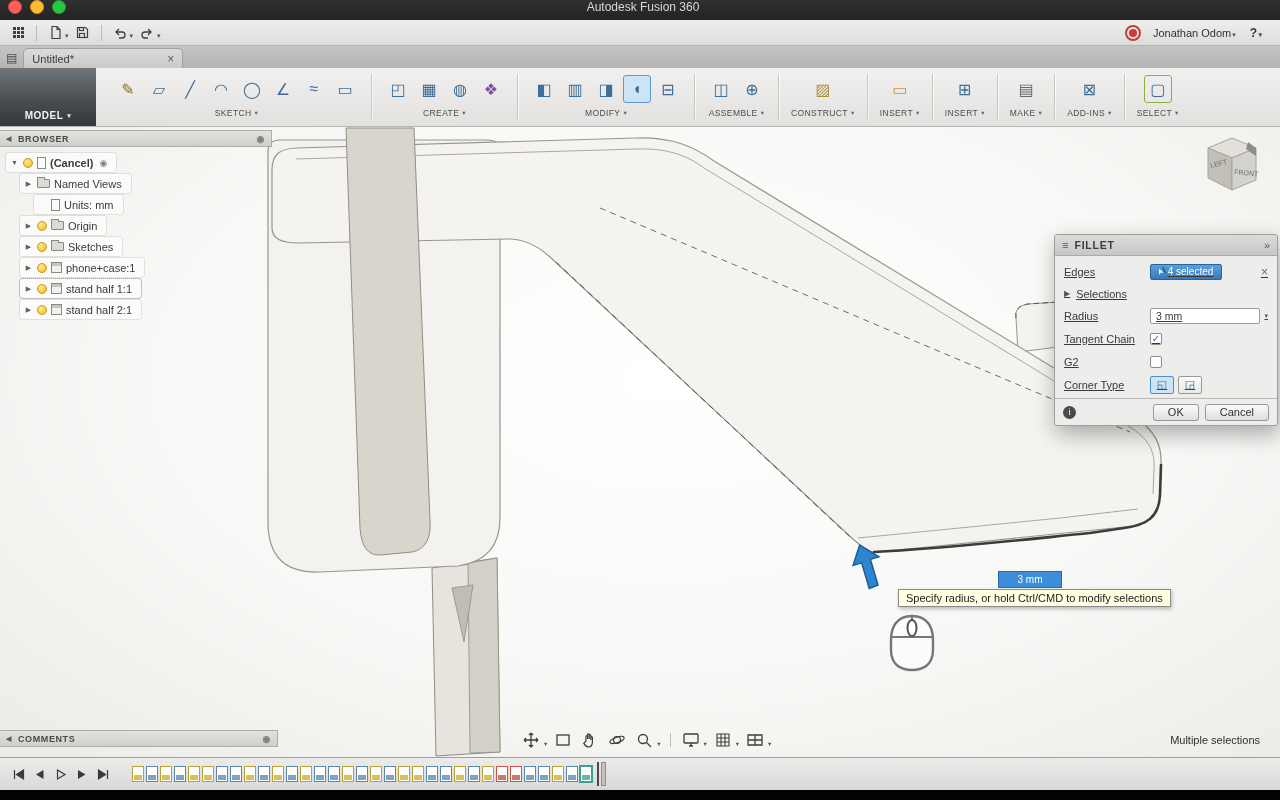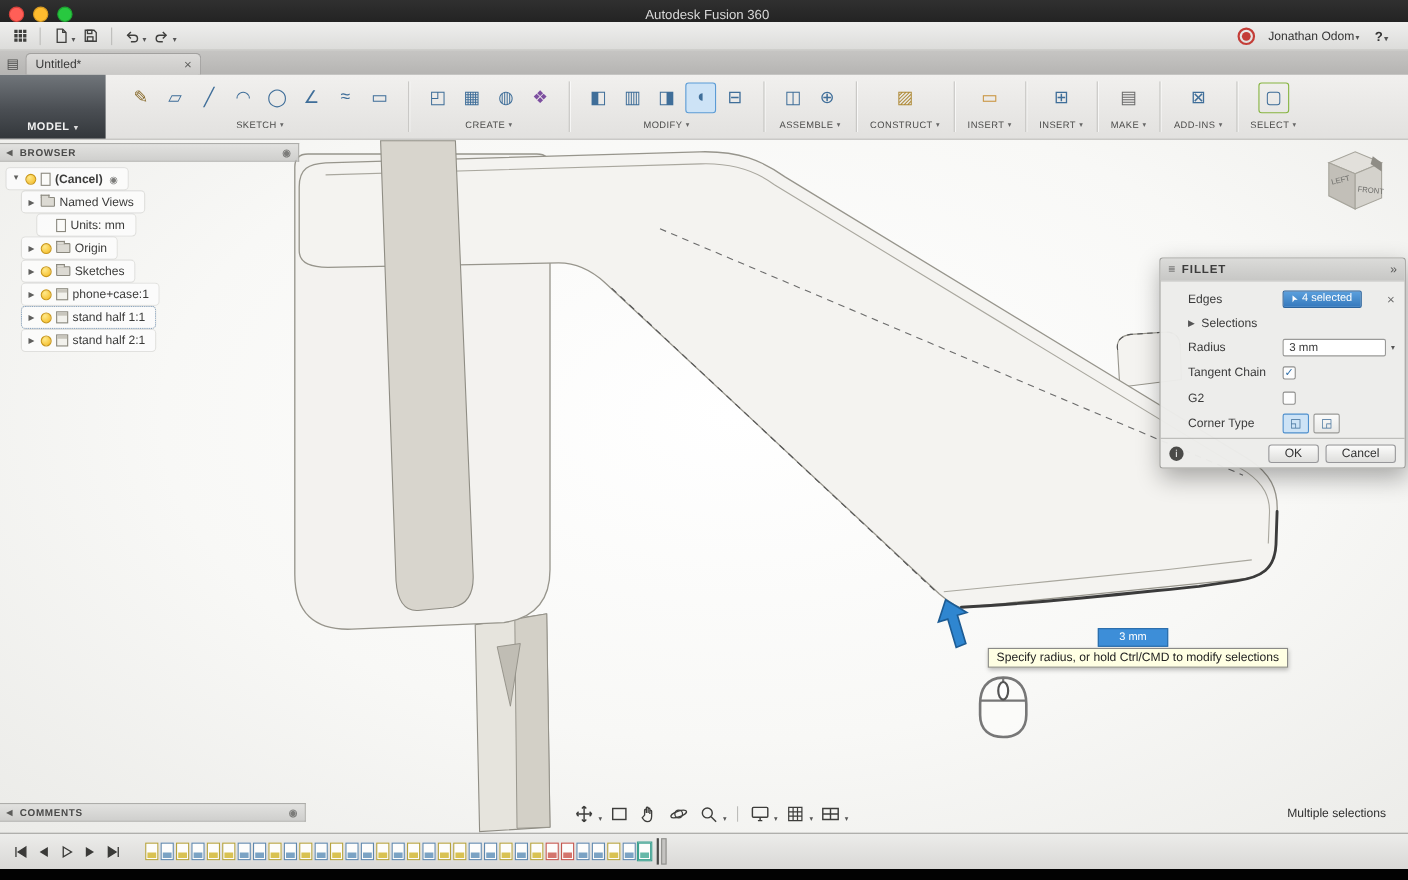--- a/index.html
+++ b/index.html
@@ -1,20 +1,20 @@
 <!DOCTYPE html>
 <html><head>
 <meta charset="utf-8">
 <style>
   html,body{margin:0;padding:0;background:#000;}
   body{font-family:"Liberation Sans", sans-serif; -webkit-font-smoothing:antialiased;}
   #stage{position:relative;width:1280px;height:800px;overflow:hidden;background:#f7f7f5;}
 
   
-  .titlebar{position:absolute;top:0;left:0;width:1280px;height:20px;background:linear-gradient(#303030,#232323);display:flex;align-items:flex-end;z-index:40;}
+  .titlebar{position:absolute;top:0;left:0;width:1280px;height:20px;background:linear-gradient(#303030,#232323);display:flex;align-items:flex-start;z-index:40;}
   .tl{width:12px;height:12px;border-radius:50%;margin-left:8px;flex:none;}
   .tl.red{background:#ff5f57;border:1px solid #d9423c;}
   .tl.yellow{background:#febc2e;border:1px solid #d69a22;}
   .tl.green{background:#28c840;border:1px solid #1da331;}
   .win-title{flex:1;text-align:center;color:#d8d8d8;font-size:12px;margin-right:60px;}
 
   
   .quickbar{position:absolute;top:20px;left:0;width:1280px;height:26px;background:linear-gradient(#efefee,#dcdcda);border-bottom:1px solid #b3b3b0;display:flex;align-items:center;padding-left:6px;box-sizing:border-box;z-index:40;}
   .qicon{width:24px;height:22px;display:flex;align-items:center;justify-content:center;flex:none;}
   .qicon svg{display:block;}
@@ -67,21 +67,21 @@
   .i-comp{width:11px;height:11px;background:#f2f1ec;border:1px solid #8b897f;flex:none;position:relative;box-sizing:border-box;}
   .i-comp::before{content:"";position:absolute;left:0;top:0;right:0;height:3px;background:#c9c6bd;}
   .btarget{font-size:9px;color:#7c7c7a;margin-left:2px;}
 
   
   .dialog{position:absolute;left:1054px;top:234px;width:222px;background:rgba(236,236,234,.97);border:1px solid #9d9d9a;border-radius:3px;box-shadow:2px 8px 22px rgba(0,0,0,.32);z-index:20;font-size:11px;color:#3a3a3a;}
   .dlg-header{height:20px;background:linear-gradient(#dbdbd9,#c7c7c5);border-bottom:1px solid #aaaaa7;border-radius:3px 3px 0 0;display:flex;align-items:center;padding:0 7px;gap:6px;}
   .dlg-menu{font-size:11px;color:#555;}
   .dlg-title{font-size:10.5px;font-weight:bold;letter-spacing:.8px;color:#3c3c3c;}
   .dlg-pin{margin-left:auto;font-size:11px;color:#555;}
-  .dlg-body{padding:4px 0 2px 16px;}
+  .dlg-body{padding:4px 0 2px 0;text-decoration:underline;}
   .drow{display:flex;align-items:center;height:23px;padding:0 9px;}
   .dlabel{width:86px;flex:none;}
   .dctrl{flex:1;display:flex;align-items:center;gap:4px;}
   .badge{display:inline-flex;align-items:center;gap:4px;background:linear-gradient(#5ba0dd,#3579bd);border:1px solid #2b639c;border-radius:2px;color:#fff;font-size:10px;padding:1px 8px 2px 6px;}
   .badge-arrow{display:inline-block;font-size:8px;transform:rotate(-115deg);}
   .dclose{margin-left:auto;color:#6b6b6b;font-size:12px;}
   .drow.sel{gap:6px;height:21px;}
   .sel-arrow{font-size:8px;color:#555;}
   .dropdown{flex:1;display:flex;align-items:center;gap:4px;background:#fff;border:1px solid #9a9a98;border-radius:2px;height:17px;padding:0 4px;font-size:10.5px;box-sizing:border-box;}
   .dd-icon{color:#3f6e99;font-size:10px;}

